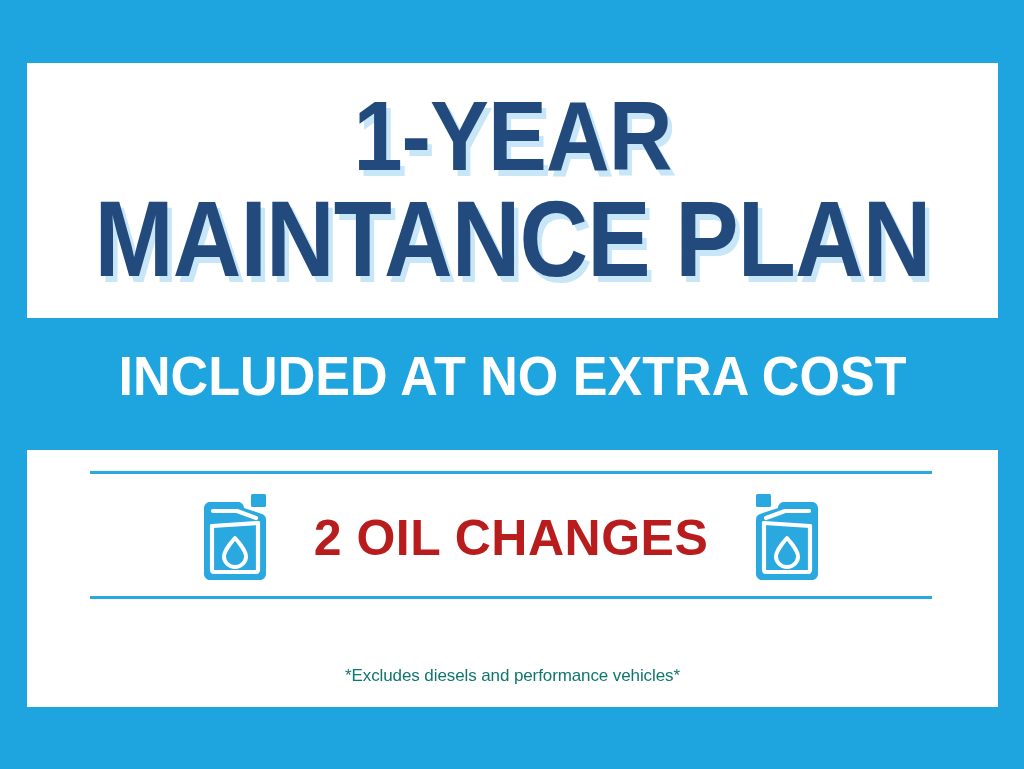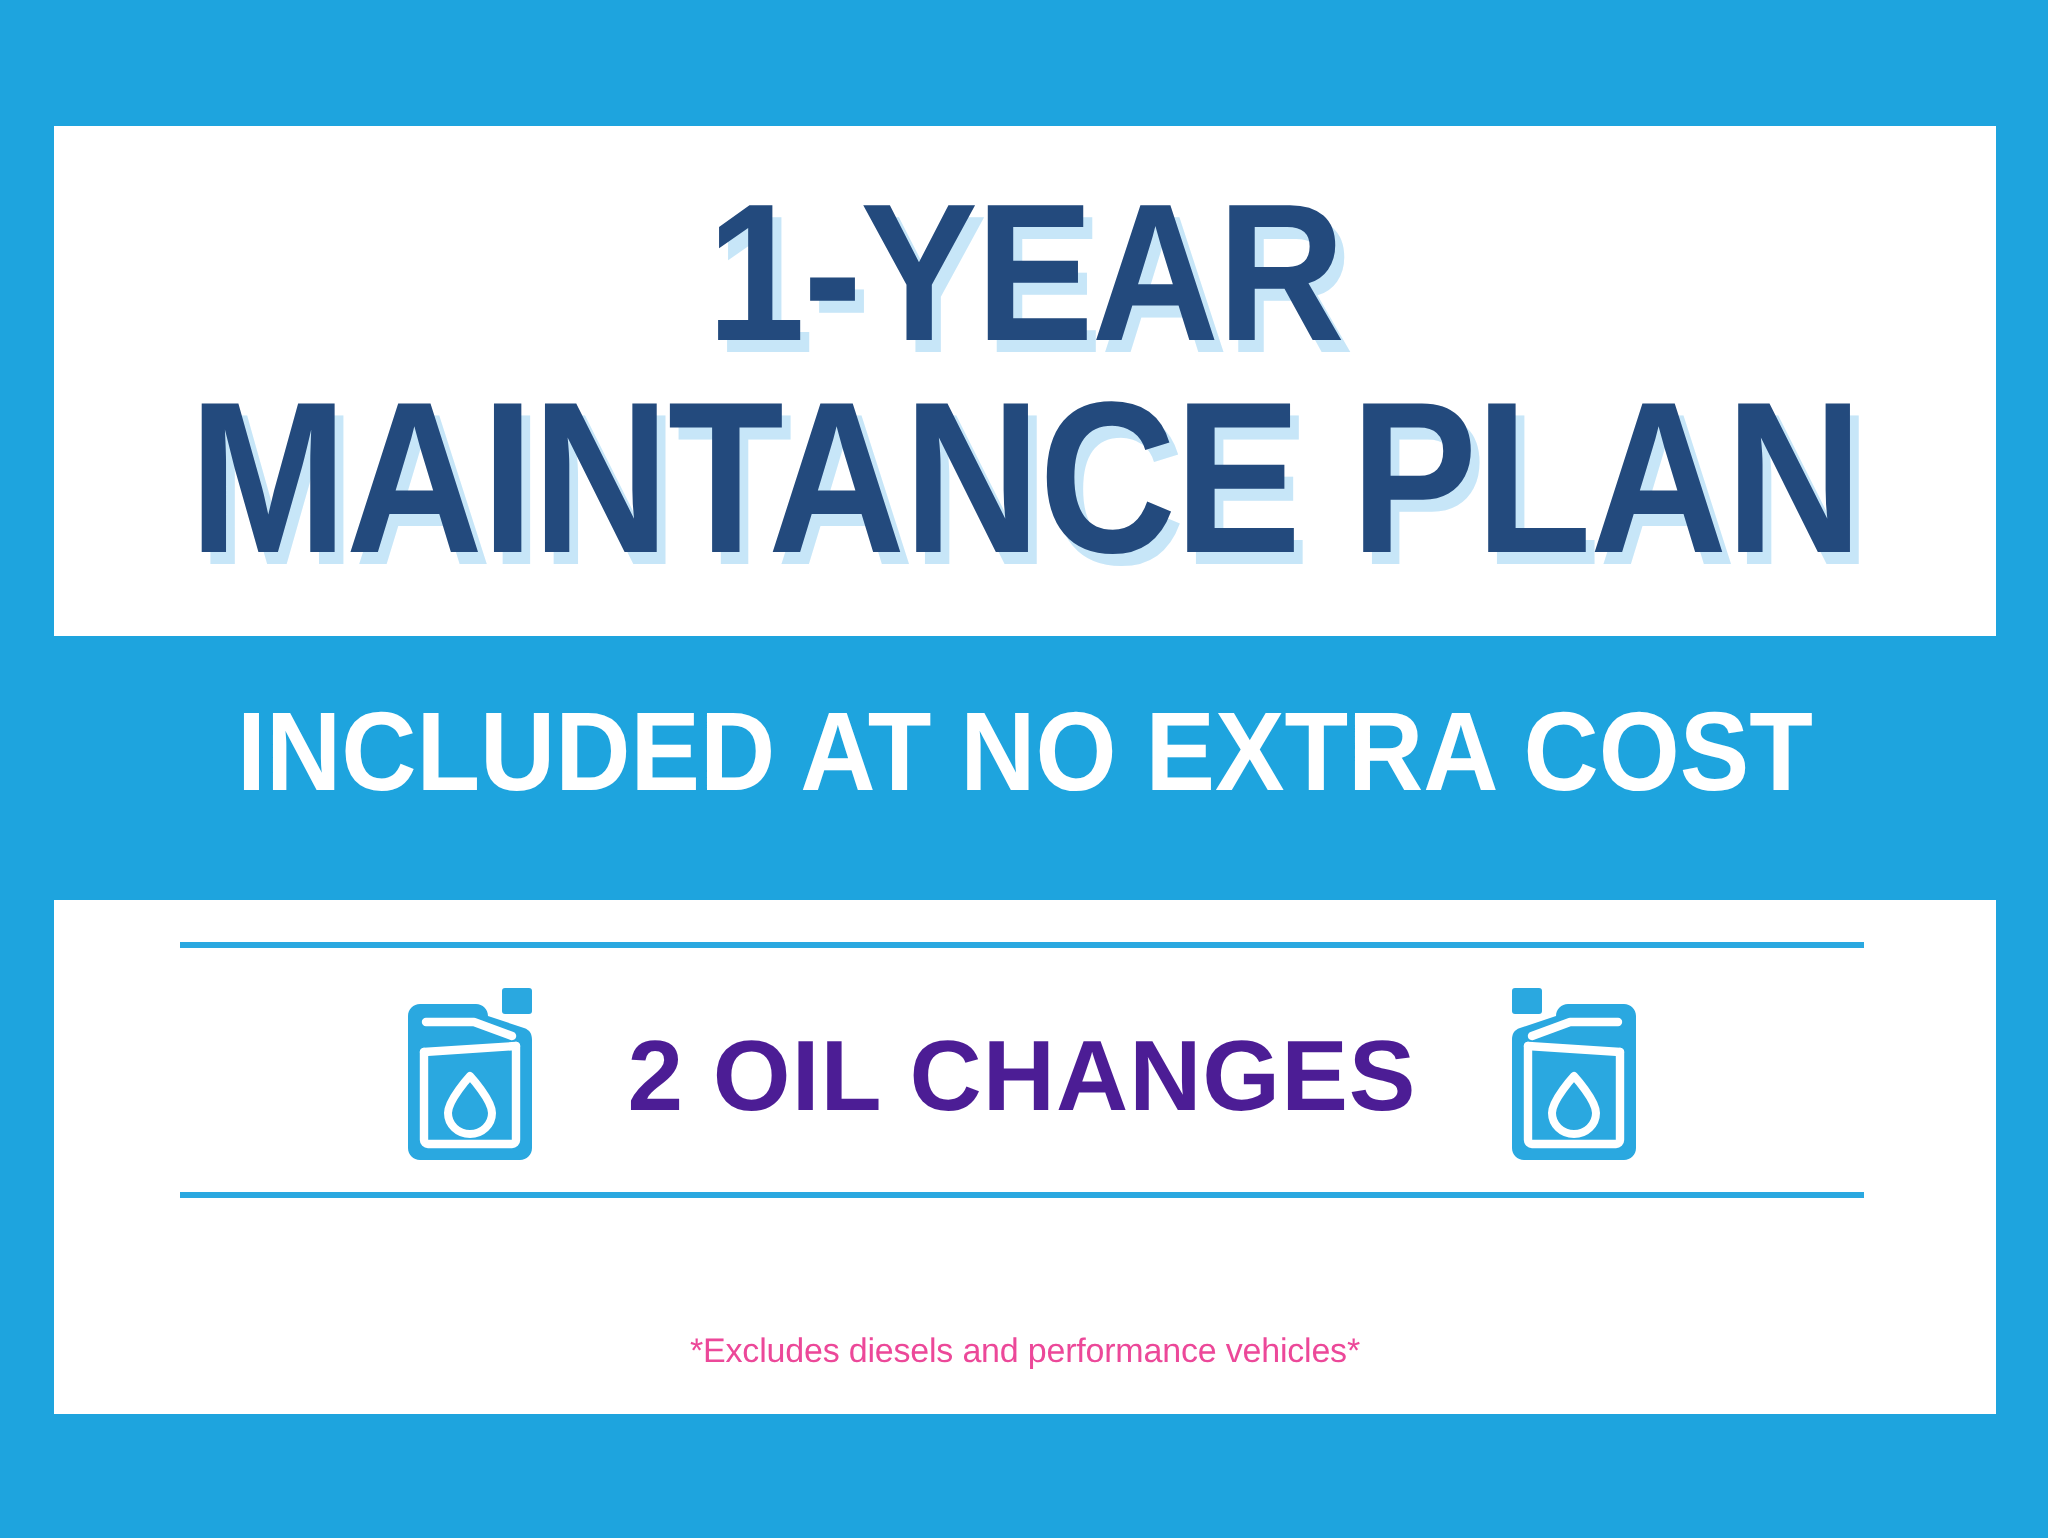--- a/index.html
+++ b/index.html
@@ -129,21 +129,21 @@
     width: 78px;
     height: 92px;
     display: block;
   }
 
   .oil-icon-left  { margin-right: 42px; }
   .oil-icon-right { margin-left: 42px; }
 
   .feature-label {
     flex: 0 0 auto;
-    color: #4c1d95;
+    color: #b91c1c;
     font-family: "Liberation Sans", sans-serif;
     font-weight: bold;
     font-size: 50px;
     letter-spacing: 0.5px;
     white-space: nowrap;
     line-height: 1;
   }
 
   
   .feature-spacer {
@@ -165,21 +165,21 @@
     white-space: nowrap;
     line-height: 1.1;
   }
 
   .fineprint {
     position: absolute;
     left: 0;
     top: 217px;
     width: 100%;
     text-align: center;
-    color: #ec4899;
+    color: #0f766e;
     font-family: "Liberation Sans", sans-serif;
     font-weight: normal;
     font-size: 17px;
     letter-spacing: -0.1px;
     white-space: nowrap;
     line-height: 1.1;
   }
 </style>
 </head>
 <body>

